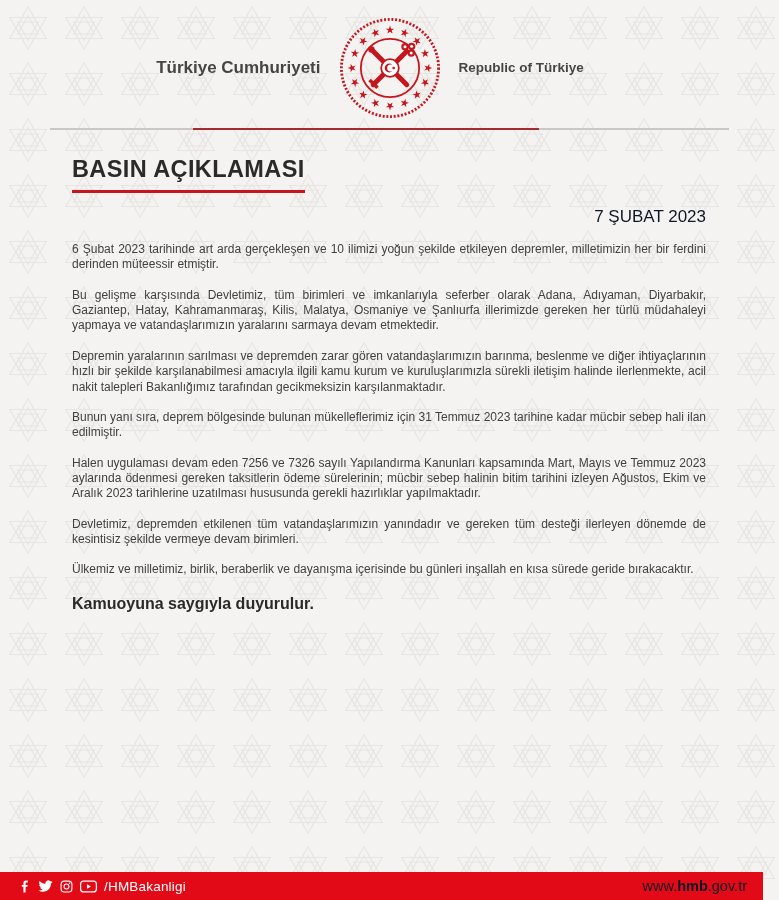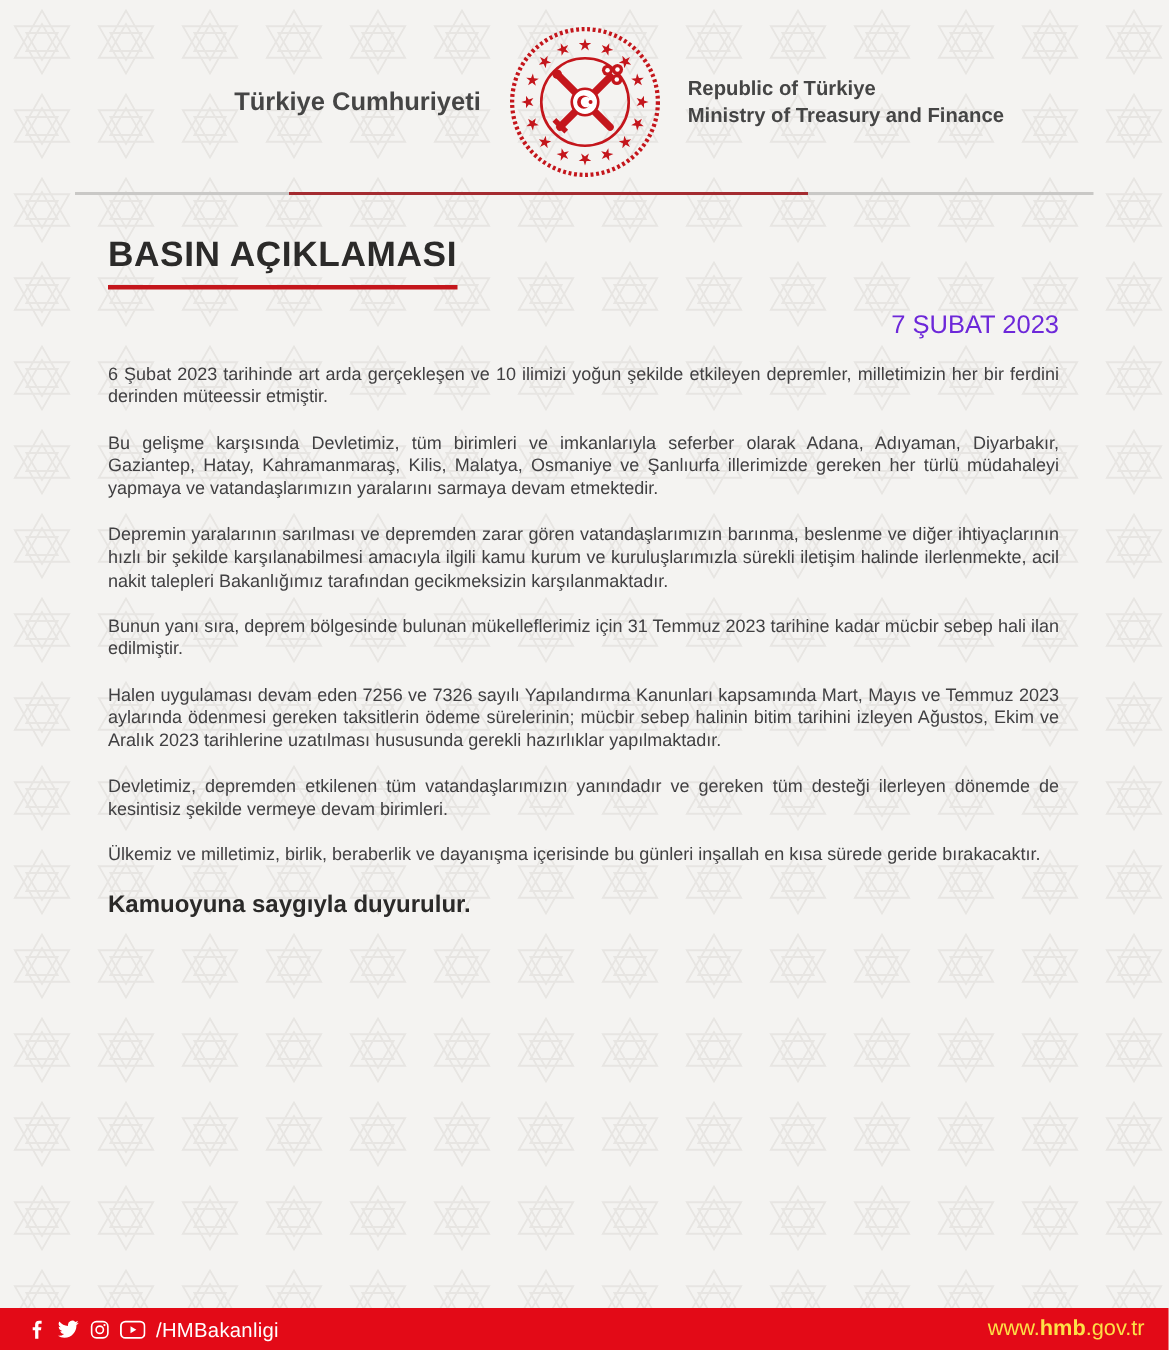--- a/index.html
+++ b/index.html
@@ -18,32 +18,32 @@
   .header-right{width:240px;text-align:left;font-size:13.5px;line-height:1.35;font-weight:600;color:#454545;}
   .logo{width:106px;height:106px;flex:0 0 auto;}
 
   .divider{height:2px;margin:4px 50px 0 50px;
     background:linear-gradient(to right,#c9c8c6 0%,#c9c8c6 21%,#a42b30 21%,#a42b30 72%,#c9c8c6 72%,#c9c8c6 100%);}
 
   
   .content{padding:0 73px 0 72px;}
   .title{margin-top:26px;font-size:23.5px;font-weight:700;letter-spacing:.4px;color:#2b2a29;
     display:inline-block;padding-bottom:7px;border-bottom:3px solid #c4161c;}
-  .date{margin-top:14px;text-align:right;font-size:17px;color:#6d28d9;}
+  .date{margin-top:14px;text-align:right;font-size:17px;color:#0f172a;}
   .body-text p{margin:15px 0 0 0;font-size:12px;line-height:1.28;text-align:justify;color:#414042;}
   .closing{margin-top:17px;font-size:16px;font-weight:700;color:#2b2a29;}
 
   
-  .footer{position:absolute;left:0;right:0;bottom:0;height:28px;background:#e30a17;
+  .footer{position:absolute;left:0;right:16px;bottom:0;height:28px;background:#e30a17;
     display:flex;align-items:center;justify-content:space-between;padding:0 16px 0 18px;z-index:2;}
   .footer-left{display:flex;align-items:center;gap:7px;color:#fff;font-size:13.5px;}
   .social{display:flex;align-items:center;gap:7px;}
   .social svg{display:block;}
   .handle{letter-spacing:.2px;}
-  .website{color:#fde047;font-size:14.5px;}
+  .website{color:#0f172a;font-size:14.5px;}
   .website b{font-weight:700;}
 </style>
 </head>
 <body>
 
 <svg class="bg-pattern" width="779" height="900" xmlns="http://www.w3.org/2000/svg">
   <defs>
     <pattern id="stars" width="56" height="56" patternUnits="userSpaceOnUse">
       <g fill="none" stroke="#e7e5e2" stroke-width="1.2">
         <polygon points="28,7 9.9,38.5 46.1,38.5"></polygon>
@@ -115,21 +115,20 @@
       <circle cx="-21" cy="-21" r="3.6" fill="#c4161c"></circle>
 
       <circle r="10" fill="#fff" stroke="#c4161c" stroke-width="2"></circle>
       <circle cx="-1" cy="0" r="5" fill="#c4161c"></circle>
       <circle cx="0.8" cy="0" r="4" fill="#fff"></circle>
       <circle cx="4.2" cy="0" r="1.5" fill="#c4161c"></circle>
     </svg>
 
     <div class="header-right">
       <div>Republic of Türkiye</div>
-      <div>Ministry of Treasury and Finance</div>
     </div>
   </div>
 
   <div class="divider"></div>
 
   <div class="content">
     <div>
       <span class="title">BASIN AÇIKLAMASI</span>
     </div>
     <div class="date">7 ŞUBAT 2023</div>

